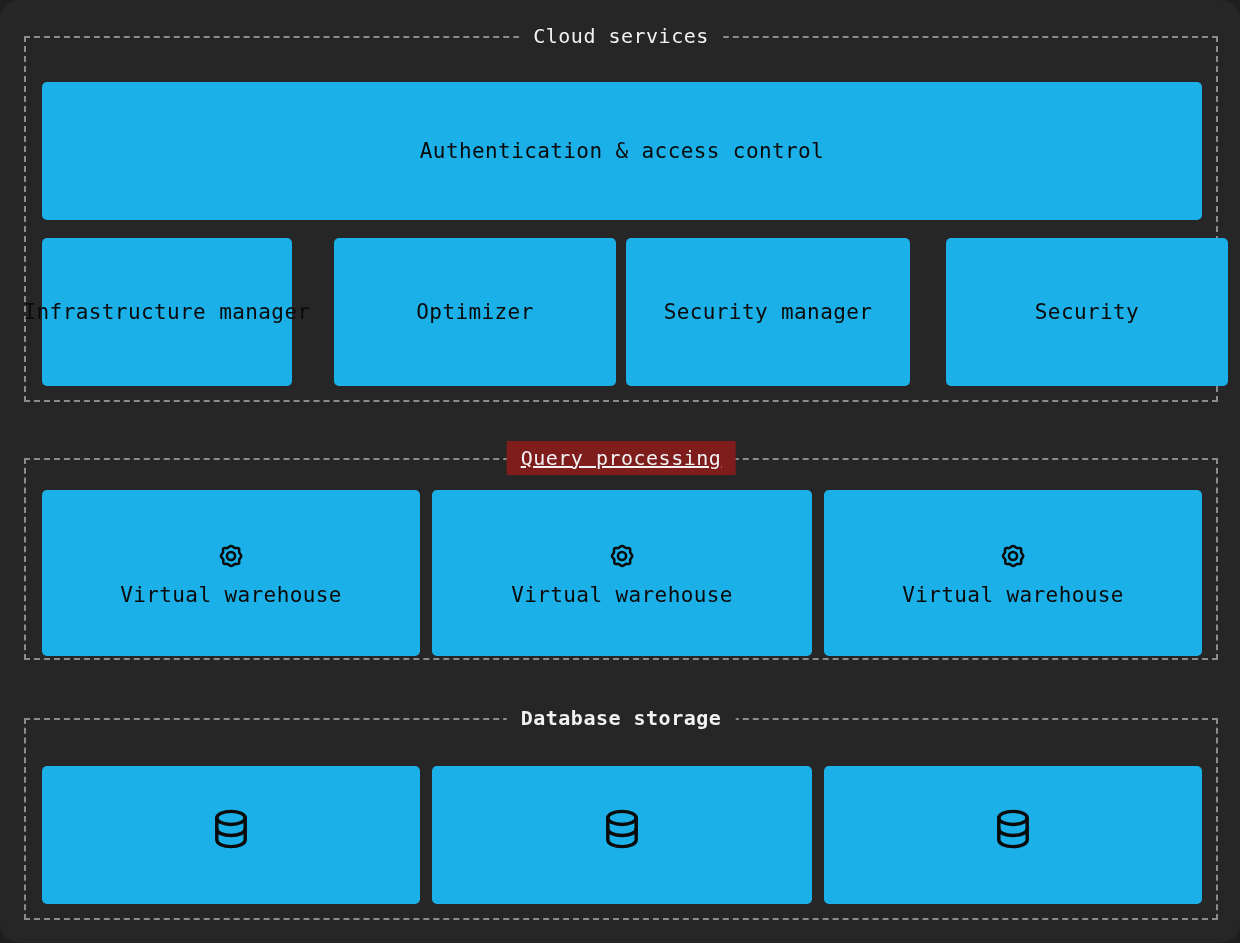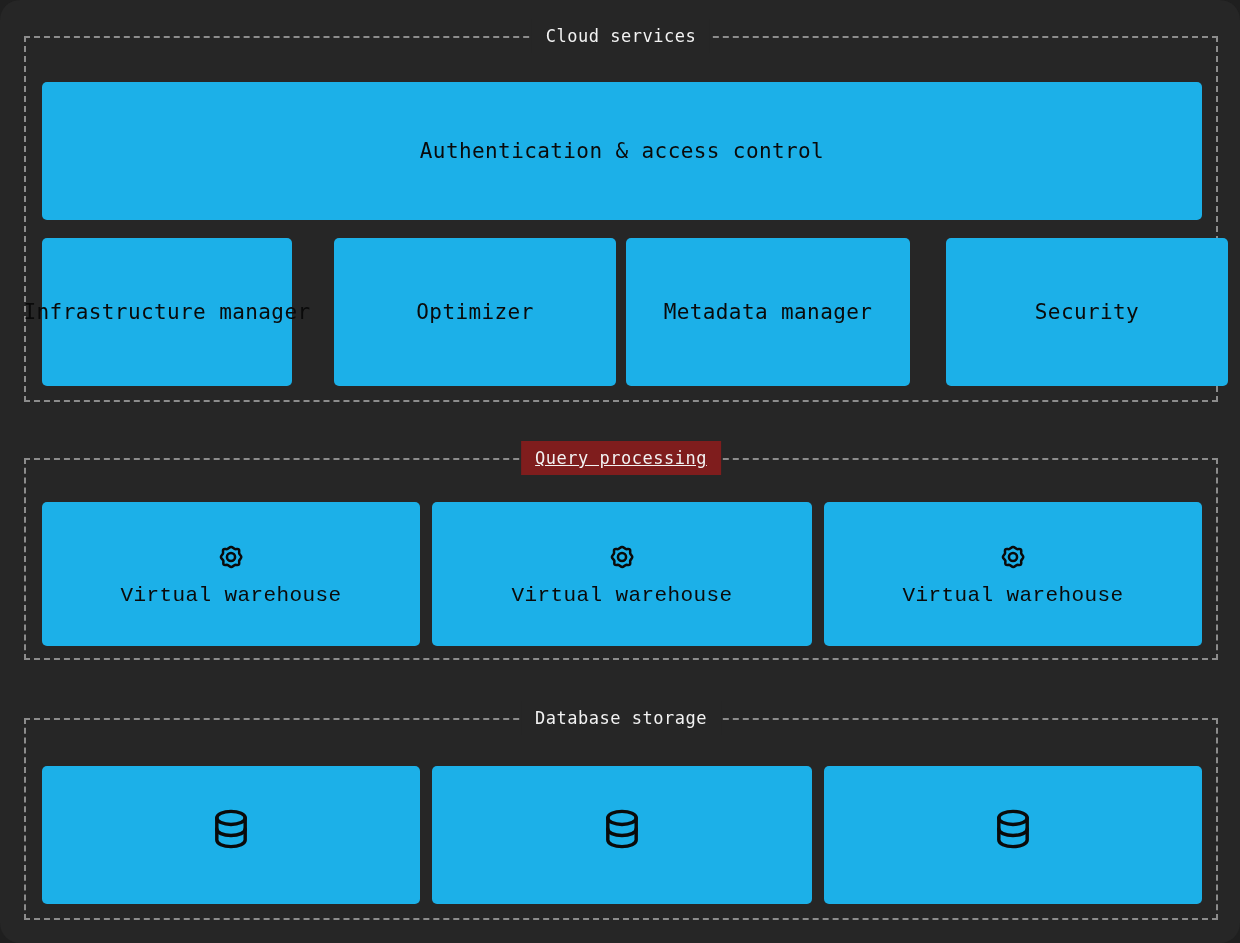--- a/index.html
+++ b/index.html
@@ -31,21 +31,21 @@
     border: 2px dashed #8c8c8c;
     background: transparent;
   }
   .group-title {
     position: absolute;
     top: -19px;
     left: 50%;
     transform: translateX(-50%);
     background: #262626;
     color: #f2f2f2;
-    font-size: 17px;
+    font-size: 20px;
     line-height: 34px;
     letter-spacing: 0.5px;
     padding: 0 14px;
     white-space: nowrap;
   }
 
   
   .node {
     position: absolute;
     box-sizing: border-box;
@@ -73,21 +73,21 @@
   #sec-cloud      { left: 24px;  top: 36px;  width: 1194px; height: 366px; }
   #node-auth      { left: 16px;  top: 44px;  width: 1160px; height: 138px; }
   .cs-row         { top: 200px; height: 148px; }
   #node-infra     { left: 16px;  width: 250px; }
   #node-optimizer { left: 308px; width: 282px; }
   #node-metadata  { left: 600px; width: 284px; }
   #node-security  { left: 920px; width: 282px; }
 
   
   #sec-query      { left: 24px;  top: 458px; width: 1194px; height: 202px; }
-  .qp-box         { top: 42px;  height: 144px; font-family: Liberation Mono, monospace; }
+  .qp-box         { top: 30px;  height: 166px; }
   #node-vw-1      { left: 16px;  width: 378px; }
   #node-vw-2      { left: 406px; width: 380px; }
   #node-vw-3      { left: 798px; width: 378px; }
 
   
   #sec-storage    { left: 24px;  top: 718px; width: 1194px; height: 202px; }
   .db-box         { top: 46px;  height: 138px; }
   #node-db-1      { left: 16px;  width: 378px; }
   #node-db-2      { left: 406px; width: 380px; }
   #node-db-3      { left: 798px; width: 378px; }
@@ -106,21 +106,21 @@
 
     <div class="node cs-row" id="node-infra" style="background: rgb(28, 176, 232); color: rgb(10, 10, 10);">
       <span class="label">Infrastructure manager</span>
     </div>
 
     <div class="node cs-row" id="node-optimizer" style="background: rgb(28, 176, 232); color: rgb(10, 10, 10);">
       <span class="label">Optimizer</span>
     </div>
 
     <div class="node cs-row" id="node-metadata" style="background: rgb(28, 176, 232); color: rgb(10, 10, 10);">
-      <span class="label">Metadata manager</span>
+      <span class="label">Security manager</span>
     </div>
 
     <div class="node cs-row" id="node-security" style="background: rgb(28, 176, 232); color: rgb(10, 10, 10);">
       <span class="label">Security</span>
     </div>
   </div>
 
   <div class="group" id="sec-query" style="border-color: rgb(140, 140, 140);">
     <div class="group-title" style="color: rgb(242, 242, 242); background: #7f1d1d; text-decoration: underline;">Query processing</div>
 
@@ -148,21 +148,21 @@
       <span class="icon">
         <svg width="32" height="32" viewBox="0 0 24 24" fill="none" stroke="#0a0a0a" stroke-width="1.9" stroke-linecap="round" stroke-linejoin="round">
           <path d="M12 2.6c1.1 0 1.7 1.25 2.75 1.55 1.05.3 2.12-.47 2.9.31.78.78.01 1.85.31 2.9.3 1.05 1.55 1.65 1.55 2.75s-1.25 1.7-1.55 2.75c-.3 1.05.47 2.12-.31 2.9-.78.78-1.85.01-2.9.31-1.05.3-1.65 1.55-2.75 1.55s-1.7-1.25-2.75-1.55c-1.05-.3-2.12.47-2.9-.31-.78-.78-.01-1.85-.31-2.9C5.49 11.81 4.24 11.21 4.24 10.11s1.25-1.7 1.55-2.75c.3-1.05-.47-2.12.31-2.9.78-.78 1.85-.01 2.9-.31C10.05 3.85 10.65 2.6 11.75 2.6z" transform="translate(0.2 1.9)"></path>
           <circle cx="12" cy="12" r="3.05"></circle>
         </svg>
       </span>
       <span class="label">Virtual warehouse</span>
     </div>
   </div>
 
-  <div class="group" id="sec-storage" style="border-color: rgb(140, 140, 140);">
+  <div class="group" id="sec-storage" style="border-color: rgb(140, 140, 140); font-weight: bold;">
     <div class="group-title" style="color: rgb(242, 242, 242); background: rgb(38, 38, 38);">Database storage</div>
 
     <div class="node db-box" id="node-db-1" style="background: rgb(28, 176, 232); color: rgb(10, 10, 10);">
       <span class="icon">
         <svg width="46" height="46" viewBox="0 0 24 24" fill="none" stroke="#0a0a0a" stroke-width="1.8" stroke-linecap="round" stroke-linejoin="round">
           <ellipse cx="12" cy="6.2" rx="7.4" ry="3.4"></ellipse>
           <path d="M4.6 6.2v11.6c0 1.88 3.31 3.4 7.4 3.4s7.4-1.52 7.4-3.4V6.2"></path>
           <path d="M4.6 12c0 1.88 3.31 3.4 7.4 3.4s7.4-1.52 7.4-3.4"></path>
         </svg>
       </span>

